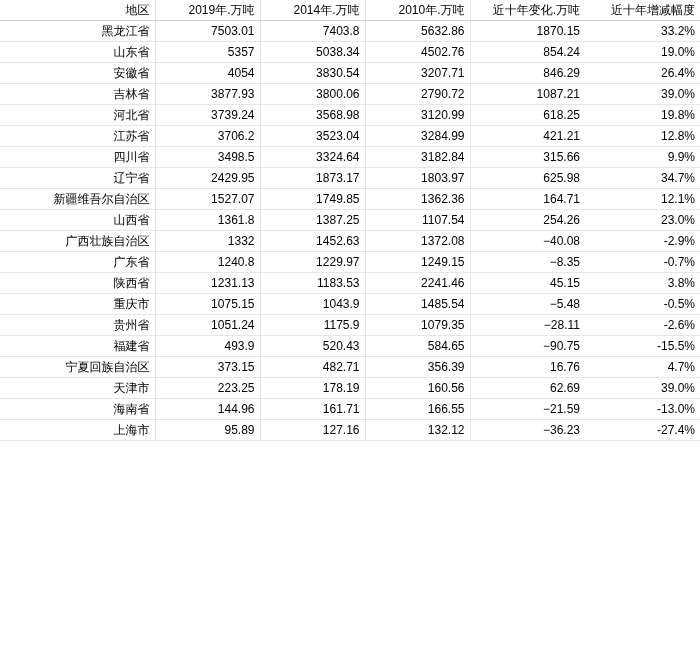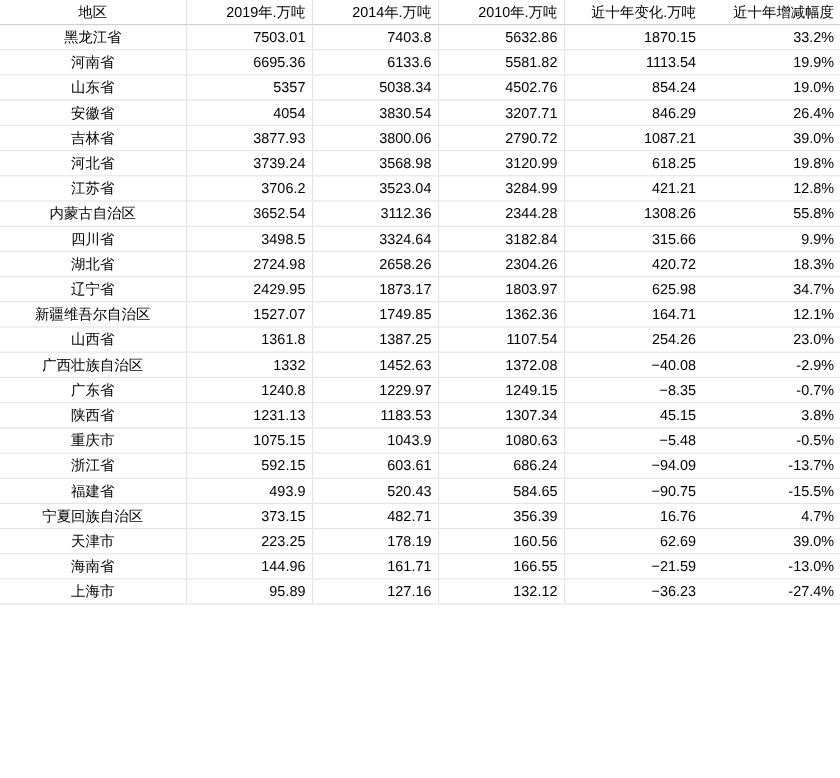--- a/index.html
+++ b/index.html
@@ -39,21 +39,21 @@
     border-bottom: 1px solid #e6e6e6;
   }
   table.grain-table thead th {
     border-bottom: 1px solid #cfcfcf;
   }
   
   table.grain-table th.sep,
   table.grain-table td.sep {
     border-left: 1px solid #e6e6e6;
   }
-  .t-left { text-align: center; }
+  .t-left { text-align: right; }
   .t-right { text-align: right; }
   tbody tr:last-child td { border-bottom: 1px solid #e6e6e6; }
 </style>
 </head>
 <body>
 
 <table class="grain-table">
   <colgroup>
     <col class="c0">
       <col class="c1">
@@ -75,28 +75,20 @@
   <tbody id="table-body">
       <tr>
         <td class="t-left">黑龙江省</td>
         <td class="t-right sep">7503.01</td>
         <td class="t-right sep">7403.8</td>
         <td class="t-right sep">5632.86</td>
         <td class="t-right sep">1870.15</td>
         <td class="t-right">33.2%</td>
       </tr>
       <tr>
-        <td class="t-left">河南省</td>
-        <td class="t-right sep">6695.36</td>
-        <td class="t-right sep">6133.6</td>
-        <td class="t-right sep">5581.82</td>
-        <td class="t-right sep">1113.54</td>
-        <td class="t-right">19.9%</td>
-      </tr>
-      <tr>
         <td class="t-left">山东省</td>
         <td class="t-right sep">5357</td>
         <td class="t-right sep">5038.34</td>
         <td class="t-right sep">4502.76</td>
         <td class="t-right sep">854.24</td>
         <td class="t-right">19.0%</td>
       </tr>
       <tr>
         <td class="t-left">安徽省</td>
         <td class="t-right sep">4054</td>
@@ -123,44 +115,28 @@
       </tr>
       <tr>
         <td class="t-left">江苏省</td>
         <td class="t-right sep">3706.2</td>
         <td class="t-right sep">3523.04</td>
         <td class="t-right sep">3284.99</td>
         <td class="t-right sep">421.21</td>
         <td class="t-right">12.8%</td>
       </tr>
       <tr>
-        <td class="t-left">内蒙古自治区</td>
-        <td class="t-right sep">3652.54</td>
-        <td class="t-right sep">3112.36</td>
-        <td class="t-right sep">2344.28</td>
-        <td class="t-right sep">1308.26</td>
-        <td class="t-right">55.8%</td>
-      </tr>
-      <tr>
         <td class="t-left">四川省</td>
         <td class="t-right sep">3498.5</td>
         <td class="t-right sep">3324.64</td>
         <td class="t-right sep">3182.84</td>
         <td class="t-right sep">315.66</td>
         <td class="t-right">9.9%</td>
       </tr>
       <tr>
-        <td class="t-left">湖北省</td>
-        <td class="t-right sep">2724.98</td>
-        <td class="t-right sep">2658.26</td>
-        <td class="t-right sep">2304.26</td>
-        <td class="t-right sep">420.72</td>
-        <td class="t-right">18.3%</td>
-      </tr>
-      <tr>
         <td class="t-left">辽宁省</td>
         <td class="t-right sep">2429.95</td>
         <td class="t-right sep">1873.17</td>
         <td class="t-right sep">1803.97</td>
         <td class="t-right sep">625.98</td>
         <td class="t-right">34.7%</td>
       </tr>
       <tr>
         <td class="t-left">新疆维吾尔自治区</td>
         <td class="t-right sep">1527.07</td>
@@ -190,39 +166,39 @@
         <td class="t-right sep">1240.8</td>
         <td class="t-right sep">1229.97</td>
         <td class="t-right sep">1249.15</td>
         <td class="t-right sep">−8.35</td>
         <td class="t-right">-0.7%</td>
       </tr>
       <tr>
         <td class="t-left">陕西省</td>
         <td class="t-right sep">1231.13</td>
         <td class="t-right sep">1183.53</td>
-        <td class="t-right sep">1307.34</td>
+        <td class="t-right sep">2241.46</td>
         <td class="t-right sep">45.15</td>
         <td class="t-right">3.8%</td>
       </tr>
       <tr>
         <td class="t-left">重庆市</td>
         <td class="t-right sep">1075.15</td>
         <td class="t-right sep">1043.9</td>
-        <td class="t-right sep">1080.63</td>
+        <td class="t-right sep">1485.54</td>
         <td class="t-right sep">−5.48</td>
         <td class="t-right">-0.5%</td>
       </tr>
       <tr>
-        <td class="t-left">浙江省</td>
-        <td class="t-right sep">592.15</td>
-        <td class="t-right sep">603.61</td>
-        <td class="t-right sep">686.24</td>
-        <td class="t-right sep">−94.09</td>
-        <td class="t-right">-13.7%</td>
+        <td class="t-left">贵州省</td>
+        <td class="t-right sep">1051.24</td>
+        <td class="t-right sep">1175.9</td>
+        <td class="t-right sep">1079.35</td>
+        <td class="t-right sep">−28.11</td>
+        <td class="t-right">-2.6%</td>
       </tr>
       <tr>
         <td class="t-left">福建省</td>
         <td class="t-right sep">493.9</td>
         <td class="t-right sep">520.43</td>
         <td class="t-right sep">584.65</td>
         <td class="t-right sep">−90.75</td>
         <td class="t-right">-15.5%</td>
       </tr>
       <tr>

